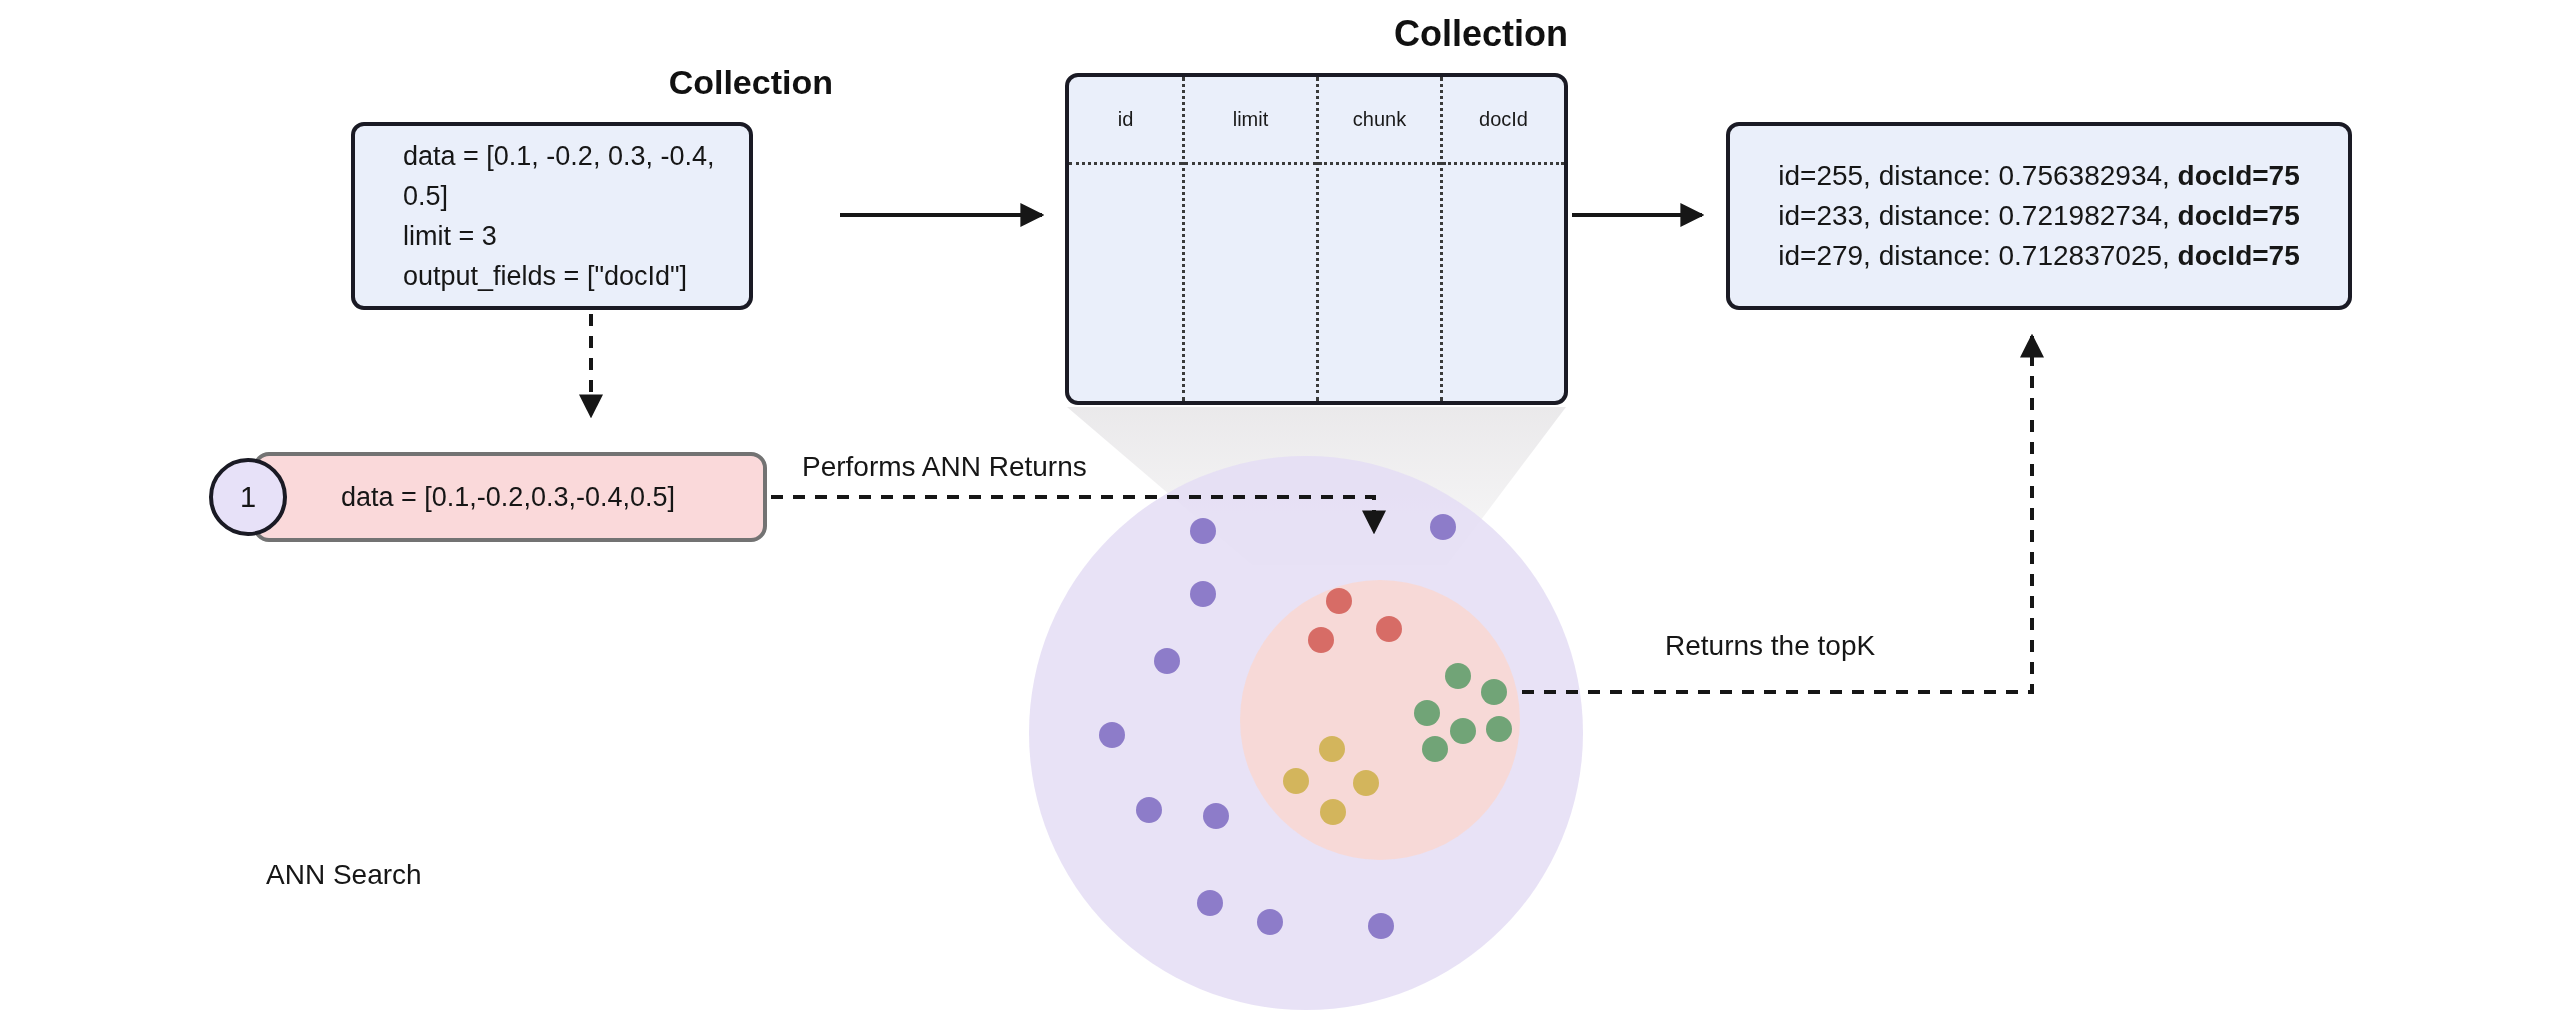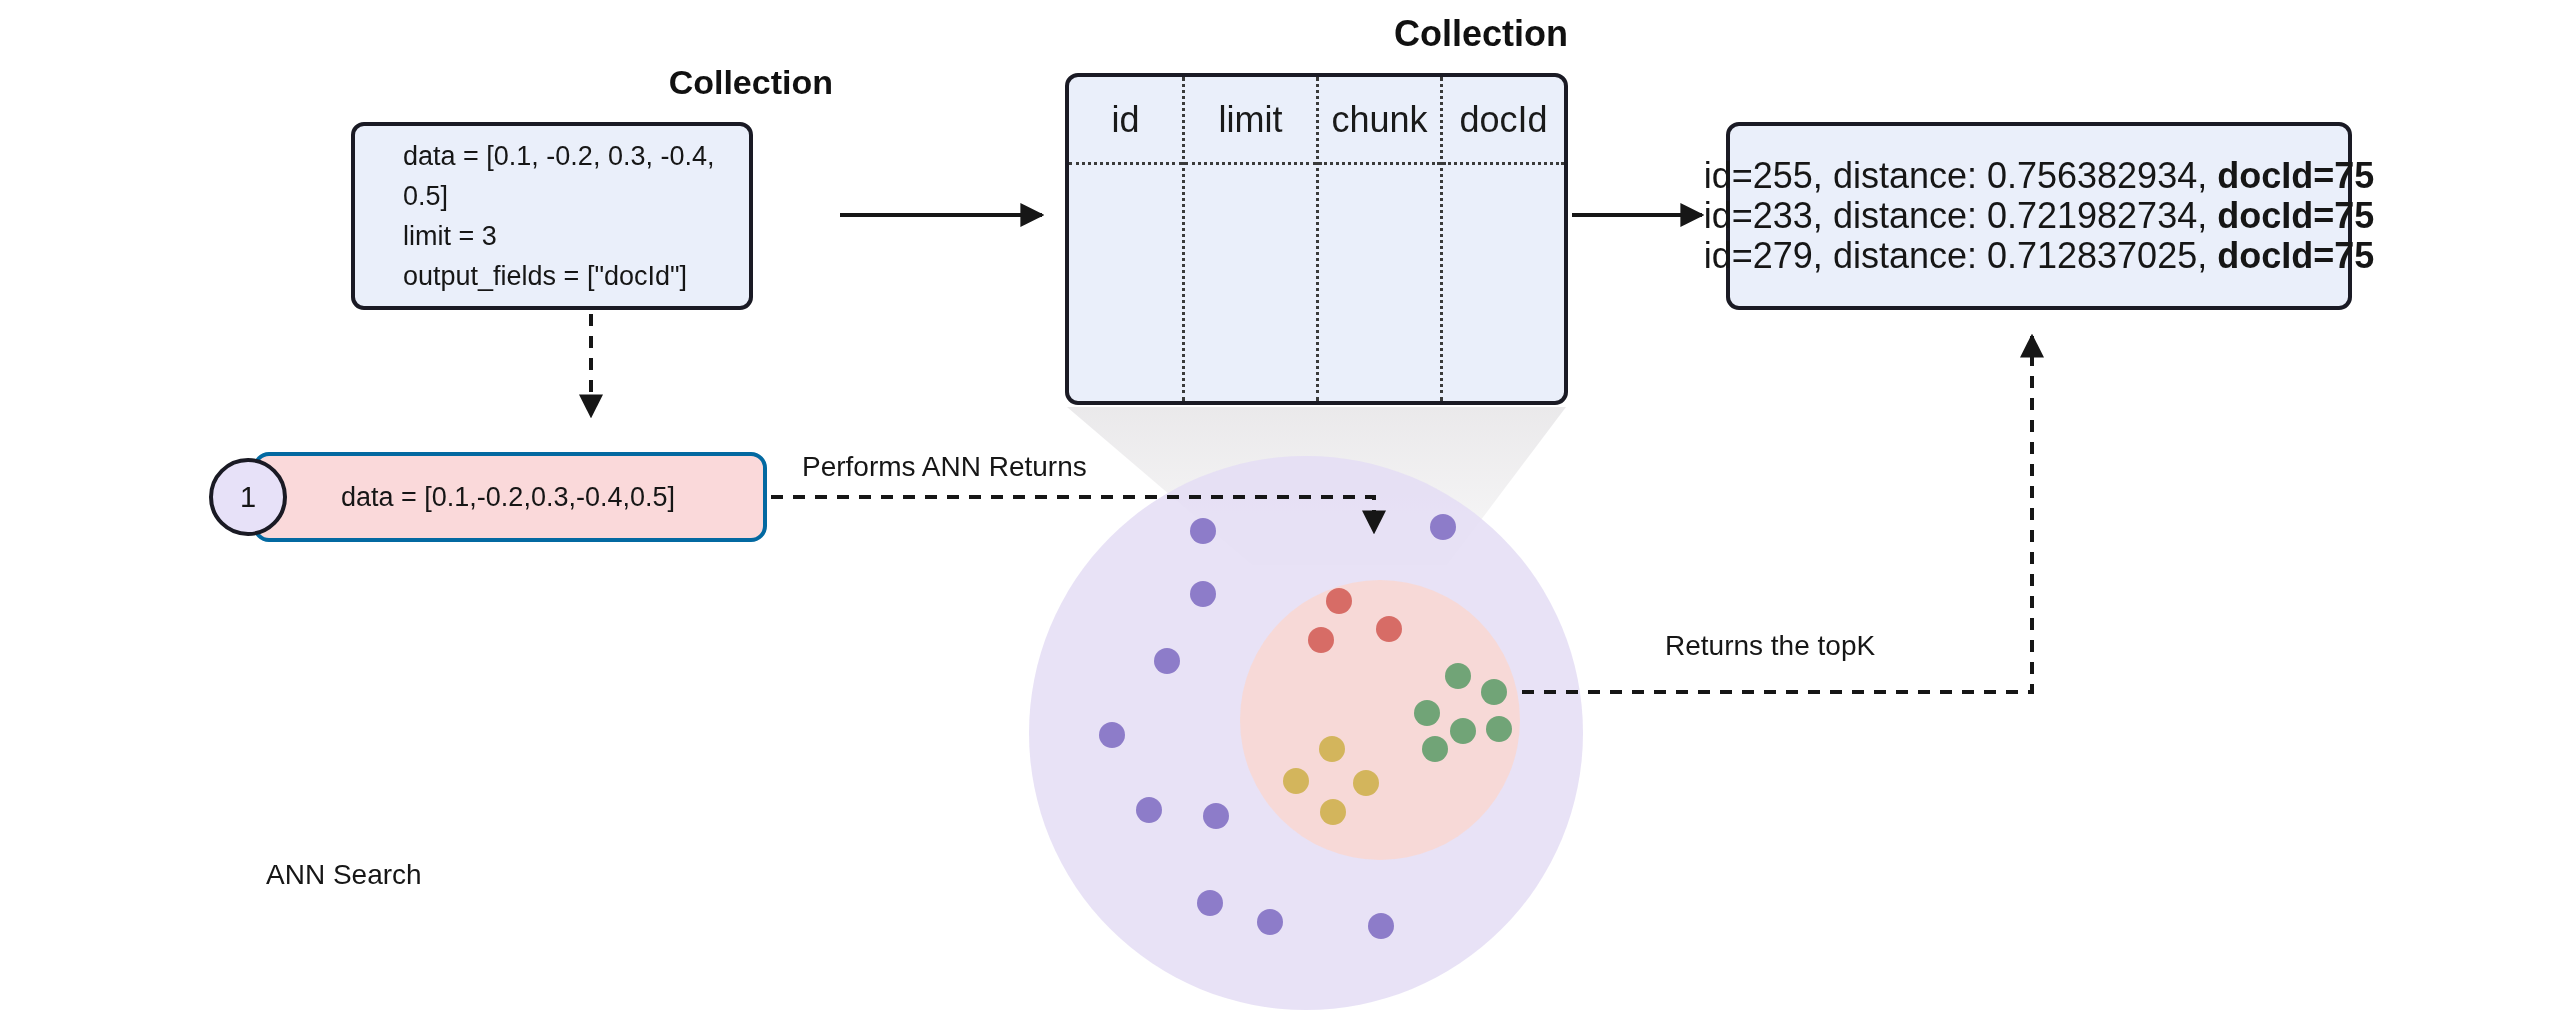--- a/index.html
+++ b/index.html
@@ -16,45 +16,45 @@
   .box-title{
     font-size:34px;font-weight:700;color:#111;
     text-align:right;line-height:44px;white-space:nowrap;
   }
   .node-box{
     position:absolute;
     border:4px solid #1a1a24;
     border-radius:13px;
     box-sizing:border-box;
     display:flex;flex-direction:column;justify-content:center;
-    font-size:36px;line-height:40px;
+    font-size:28px;line-height:40px;
     z-index:2;
   }
   #search-req-box{left:351px;top:122px;width:402px;height:188px;padding-left:48px;font-size:27px;}
   #search-results-box{left:1726px;top:122px;width:626px;height:188px;align-items:center;}
   .results-row{white-space:nowrap;}
   .results-row .bold{font-weight:700;}
   
   #collection-table{
     position:absolute;left:1065px;top:73px;width:503px;height:332px;
     border:4px solid #1a1a24;border-radius:13px;box-sizing:border-box;
     display:flex;flex-direction:row;overflow:hidden;z-index:2;
   }
   .col{box-sizing:border-box;height:100%;}
   .col:not(:last-child){border-right:3px dotted #3a3a3a;}
   .col-header{
     height:88px;box-sizing:border-box;
     border-bottom:3px dotted #3a3a3a;
     display:flex;align-items:center;justify-content:center;
-    font-size:36px;color:#1a1a1a;
+    font-size:20px;color:#1a1a1a;
   }
   
   #step1-box{
     position:absolute;left:253px;top:452px;width:514px;height:90px;
-    border:4px solid #0369a1;border-radius:16px;box-sizing:border-box;
+    border:4px solid #737373;border-radius:16px;box-sizing:border-box;
     display:flex;align-items:center;padding-left:84px;
     font-size:27px;z-index:2;
   }
   #step1-badge{
     position:absolute;left:209px;top:458px;width:78px;height:78px;
     border:4px solid #1a1a24;border-radius:50%;box-sizing:border-box;
     display:flex;align-items:center;justify-content:center;
     font-size:29px;z-index:3;
   }
   .flow-label{

